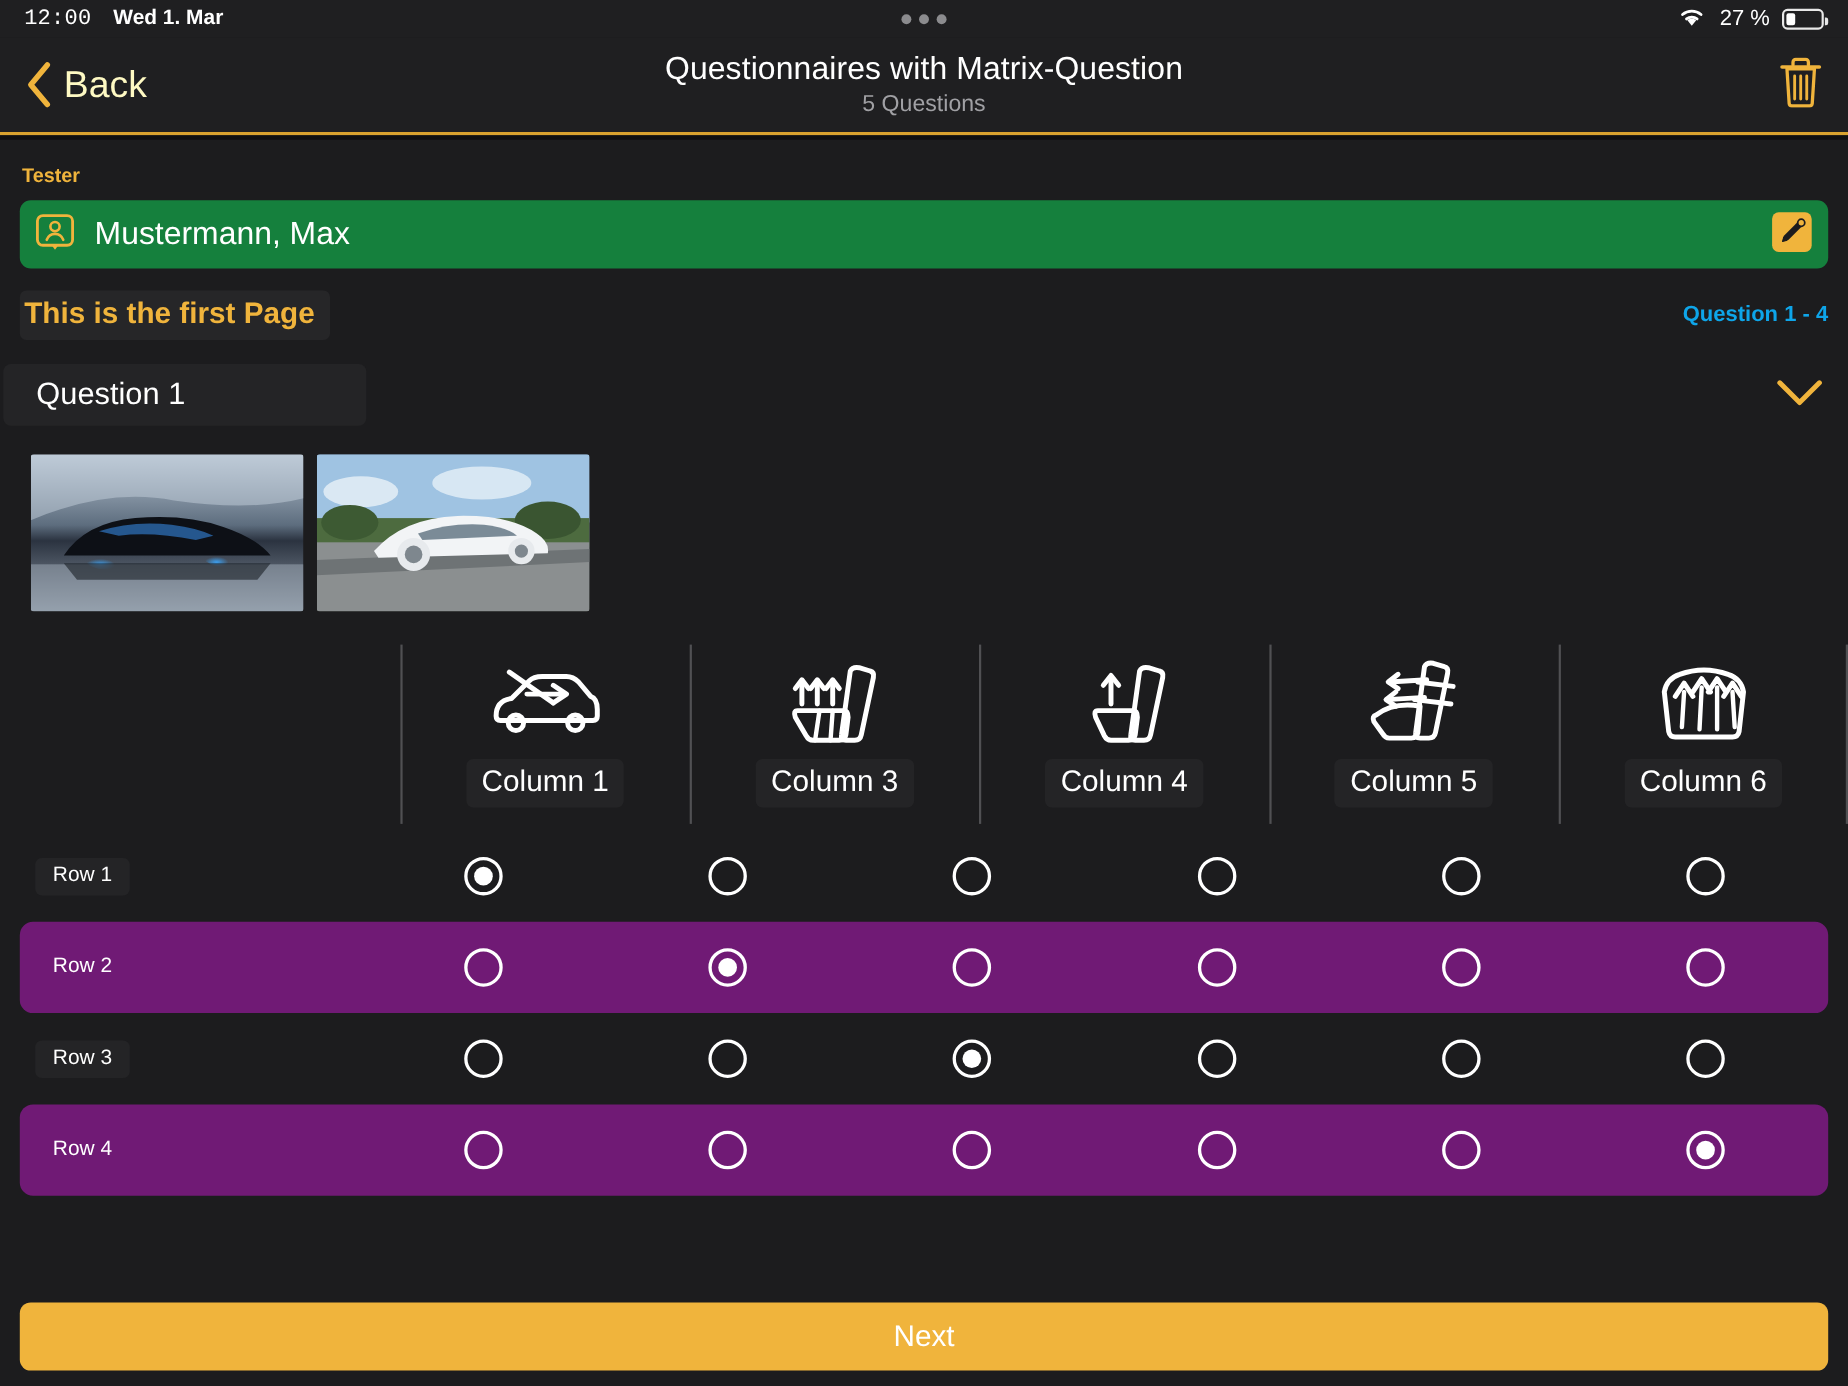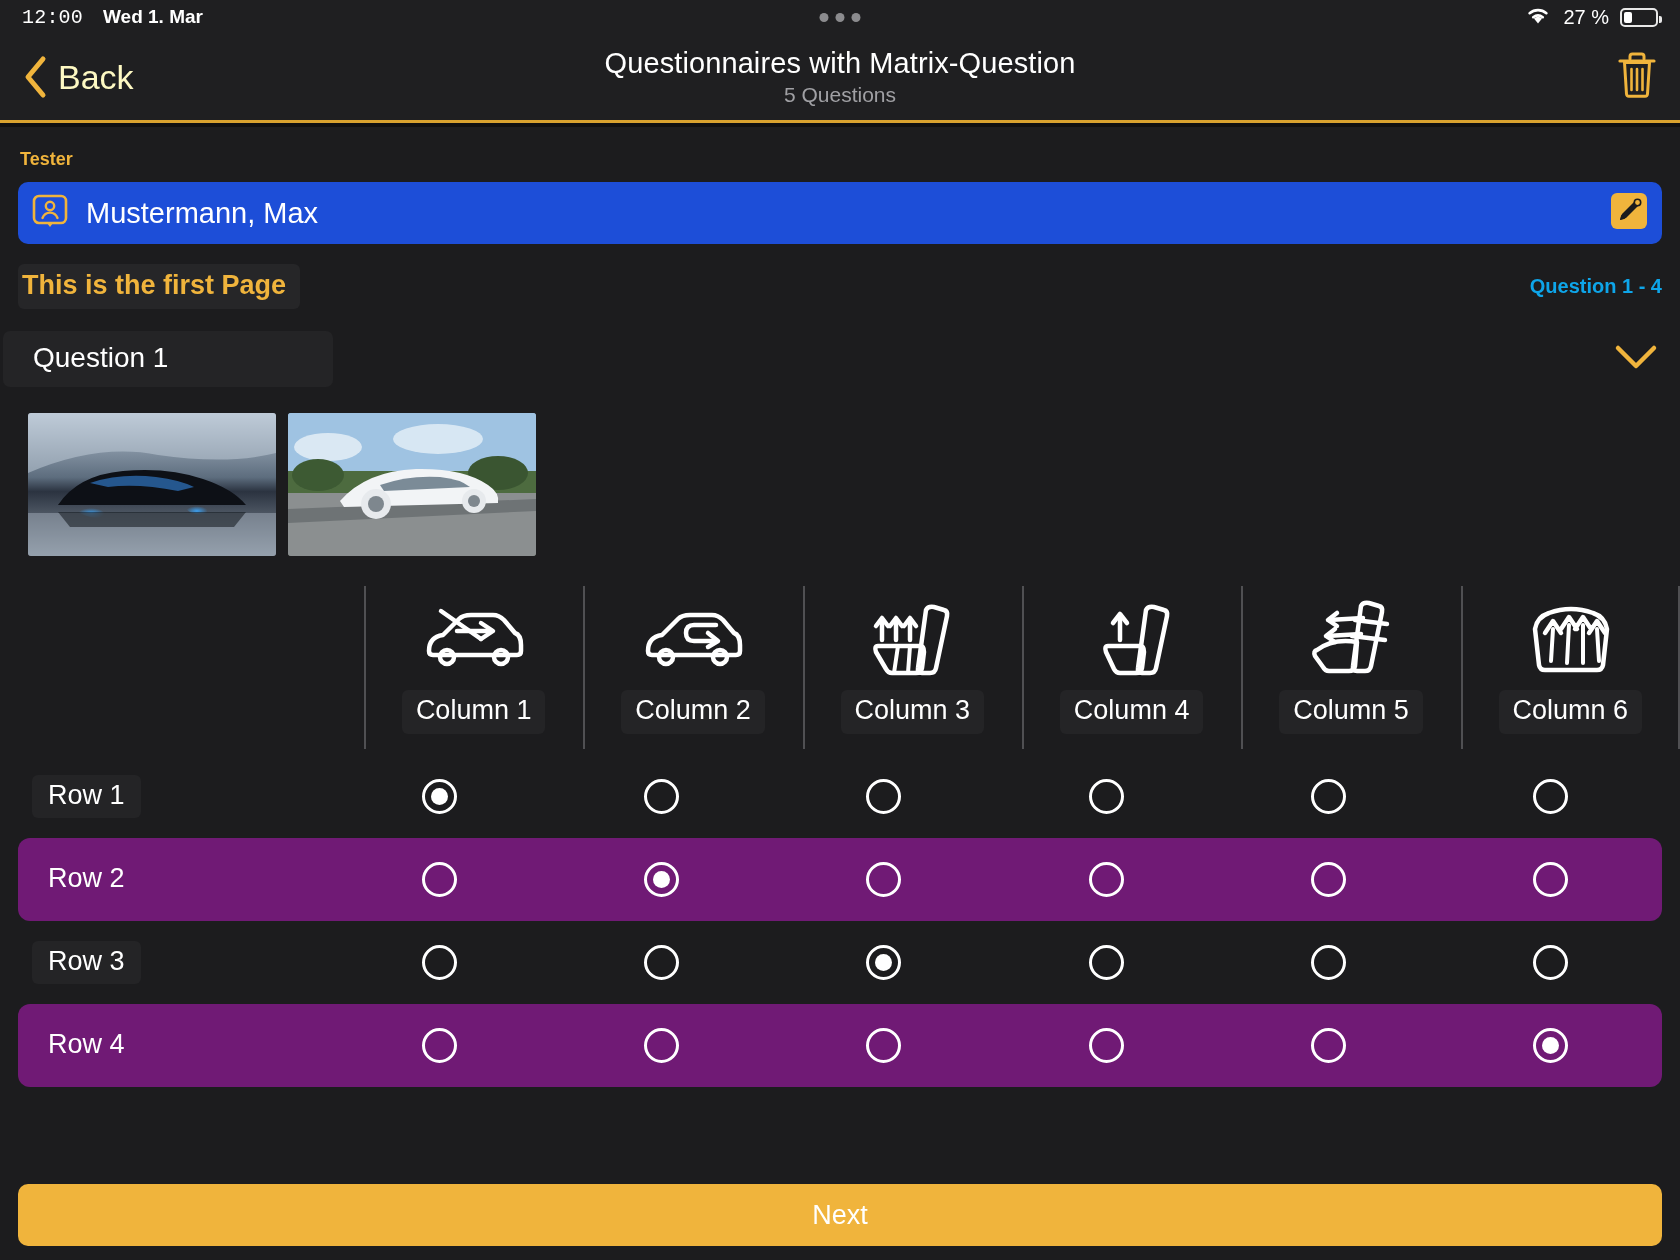--- a/index.html
+++ b/index.html
@@ -41,21 +41,21 @@
   .trash { margin-left: auto; cursor: pointer; z-index: 2; }
 
   .gold-rule { height: 3px; background: #d9a22f; }
   .gold-rule2 { height: 4px; background: #0f0f10; }
 
   
   .content { padding: 0 0 0 0; }
   .tester-label { color: #f0b43c; font-size: 18px; font-weight: 700; padding: 22px 0 12px 20px; }
 
   .tester-field {
-    margin: 0 18px; height: 62px; background: #1d4ed8; border-radius: 10px;
+    margin: 0 18px; height: 62px; background: #15803d; border-radius: 10px;
     display: flex; align-items: center; padding: 0 14px; gap: 18px;
   }
   .tester-name { color: #fff; font-size: 29px; }
   .edit-btn { margin-left: auto; cursor: pointer; }
 
   .pagerow { display: flex; align-items: center; margin-top: 20px; padding: 0 18px; }
   .page-chip {
     background: #262628; border-radius: 6px; padding: 6px 14px 8px 4px;
     color: #f0b43c; font-size: 27px; font-weight: 700;
   }
@@ -89,21 +89,21 @@
   .mcol .lbl {
     background: #242426; border-radius: 6px; padding: 5px 14px 8px;
     color: #fff; font-size: 27px; white-space: nowrap;
   }
 
   .mrow { display: flex; align-items: center; height: 83px; margin: 0 18px; border-radius: 12px; }
   .mrow.alt { background: #701a75; justify-content: space-between; }
   .mrow .rlabel { width: 310px; flex: none; padding-left: 14px; }
   .mrow .rlabel span {
     display: inline-block; background: #242426; border-radius: 6px;
-    padding: 5px 16px 7px; color: #fff; font-size: 27px;
+    padding: 5px 16px 7px; color: #fff; font-size: 19px;
   }
   .mrow.alt .rlabel span { background: transparent; }
   .mcell { flex: 1; display: flex; align-items: center; justify-content: center; cursor: pointer; }
   .radio {
     width: 35px; height: 35px; border-radius: 50%; border: 3.5px solid #fff;
     display: flex; align-items: center; justify-content: center;
   }
   .radio i { width: 17px; height: 17px; border-radius: 50%; background: #fff; display: none; }
   .radio.on i { display: block; }
 
@@ -280,32 +280,20 @@
               <circle cx="28" cy="58" r="7" stroke="#fff" stroke-width="4.5" fill="none"></circle>
               <circle cx="82" cy="58" r="7" stroke="#fff" stroke-width="4.5" fill="none"></circle>
               <path d="M22 12 L62 40" stroke="#fff" stroke-width="4.5" stroke-linecap="round"></path>
               <path d="M38 32 L72 32" stroke="#fff" stroke-width="4.5" stroke-linecap="round"></path>
               <path d="M62 24 L74 32 L62 40" stroke="#fff" stroke-width="4.5" fill="none" stroke-linejoin="round" stroke-linecap="round"></path>
             </svg>
           </div>
           <div class="lbl">Column 1</div>
         </div>
 
-        <div class="mcol">
-          <div class="ic">
-            <svg width="110" height="72" viewBox="0 0 110 72">
-              <path d="M10 52 Q10 38 24 36 L40 20 Q44 16 52 16 L74 16 Q80 16 85 21 L96 34 Q102 36 102 46 L102 52 Q102 56 98 56 L14 56 Q10 56 10 52Z" stroke="#fff" stroke-width="4.5" fill="none" stroke-linejoin="round"></path>
-              <circle cx="28" cy="58" r="7" stroke="#fff" stroke-width="4.5" fill="none"></circle>
-              <circle cx="82" cy="58" r="7" stroke="#fff" stroke-width="4.5" fill="none"></circle>
-              <path d="M78 26 L56 26 Q48 26 48 34 Q48 42 56 42 L78 42" stroke="#fff" stroke-width="4.5" fill="none" stroke-linecap="round" stroke-linejoin="round"></path>
-              <path d="M70 34 L80 42 L70 48" stroke="#fff" stroke-width="4.5" fill="none" stroke-linejoin="round" stroke-linecap="round"></path>
-            </svg>
-          </div>
-          <div class="lbl">Column 2</div>
-        </div>
 
         <div class="mcol">
           <div class="ic">
             <svg width="100" height="86" viewBox="0 0 100 86">
               <path d="M64 18 Q66 14 72 15 L82 18 Q86 19 85 24 L74 76 Q73 81 68 81 L60 81 Q55 81 56 76Z" stroke="#fff" stroke-width="4.5" fill="none" stroke-linejoin="round"></path>
               <path d="M16 54 L58 54 Q62 54 62 60 L60 76 Q59 81 54 81 L30 81 Q26 81 24 77 L14 60 Q12 54 16 54Z" stroke="#fff" stroke-width="4.5" fill="none" stroke-linejoin="round"></path>
               <path d="M36 54 L32 81 M48 54 L46 81" stroke="#fff" stroke-width="4" stroke-linecap="round"></path>
               <path d="M20 48 V28 M34 48 V28 M48 48 V28" stroke="#fff" stroke-width="4.5" stroke-linecap="round"></path>
               <path d="M14 34 L20 26 L26 34 M28 34 L34 26 L40 34 M42 34 L48 26 L54 34" stroke="#fff" stroke-width="4.5" fill="none" stroke-linejoin="round" stroke-linecap="round"></path>
             </svg>

